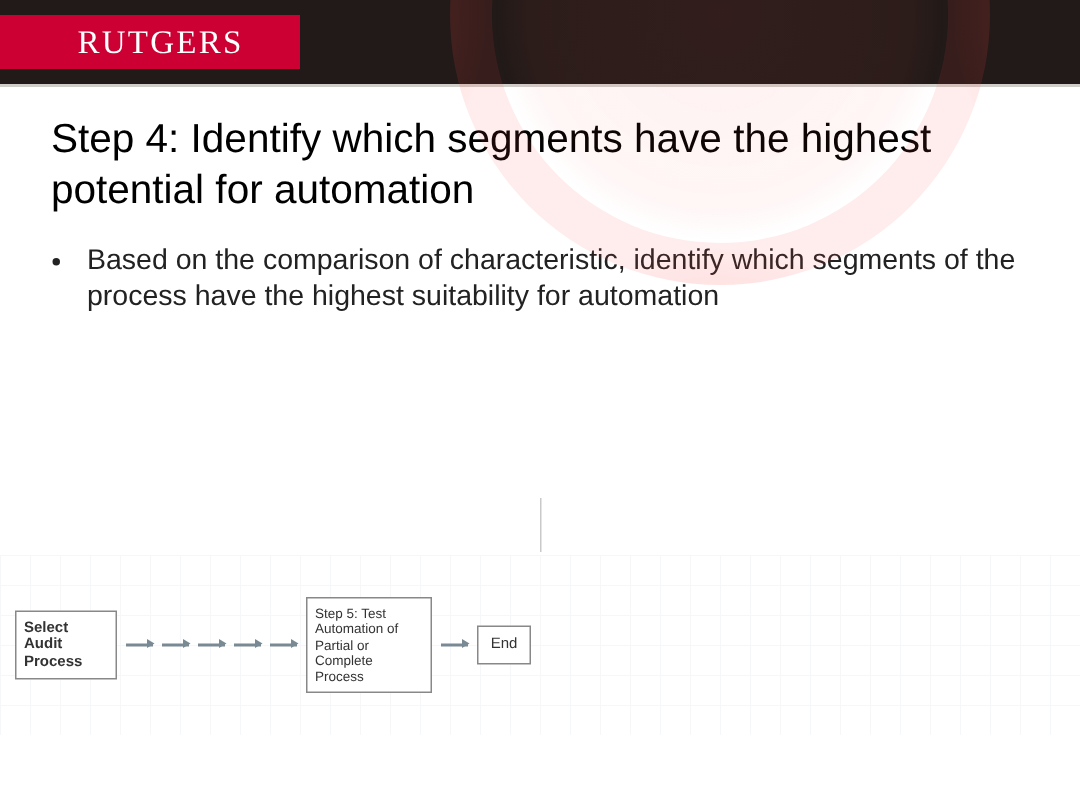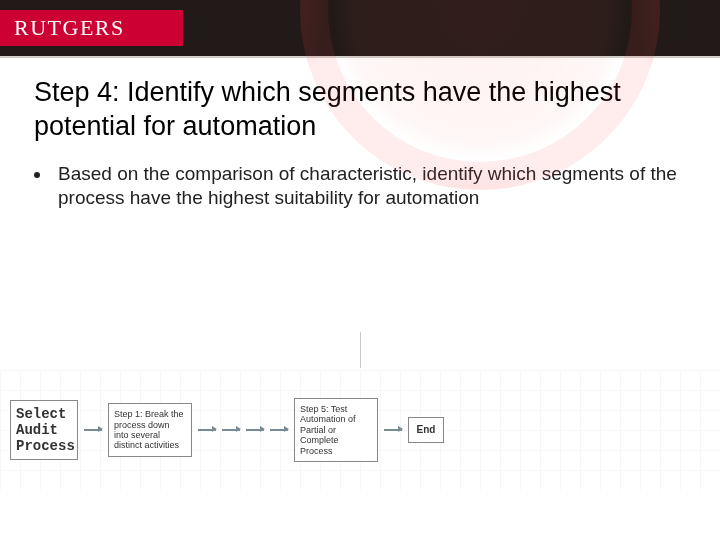--- a/index.html
+++ b/index.html
@@ -22,24 +22,25 @@
     right: 60px; top: -170px;
     width: 360px; height: 360px;
     border-radius: 50%;
     border: 28px solid rgba(255,70,70,0.1);
     background: radial-gradient(circle, rgba(255,80,80,0.08) 0%, rgba(255,80,80,0.05) 60%, transparent 70%);
     pointer-events: none;
   }
   .red-bar {
     position: absolute;
     left: 0; top: 10px;
-    width: 183px; height: 36px;
+    width: 200px; height: 36px;
     background: #cc0033;
     display: flex; align-items: center;
     padding-left: 14px;
+    justify-content: center;
   }
   .logo-text {
     font-family: "Times New Roman", Georgia, serif;
     color: #fff;
     font-size: 22px;
     letter-spacing: 1.5px;
     font-weight: 500;
   }
   .divider {
     width: 100%; height: 2px;
@@ -95,27 +96,26 @@
     font-size: 9px;
     line-height: 1.15;
     padding: 5px 5px;
     color: #333;
     min-height: 44px;
     display: flex;
     align-items: center;
   }
   .box.bold {
     font-weight: 700;
-    font-size: 14px;
-    font-family: Liberation Mono, monospace;
+    font-size: 10px;
   }
   .box.small { width: 68px; }
   .box.med   { width: 84px; }
   .box.big   { width: 96px; }
-  .box.end   { width: 36px; min-height: 26px; justify-content: center; font-weight:700; font-size:10px;}
+  .box.end   { width: 36px; min-height: 26px; justify-content: center; font-weight:400; font-size:10px;}
   .conn {
     position: relative;
     width: 18px; height: 1.2px;
     background: #7a8a95;
     flex: 0 0 auto;
   }
   .conn::after {
     content: "";
     position: absolute;
     right: -1px; top: -3px;
@@ -147,21 +147,20 @@
     <li>Based on the comparison of characteristic, identify which segments of the process have the highest suitability for automation</li>
   </ul>
 </div>
 
 <div class="diagram-area">
   <div class="grid-bg"></div>
   <div class="pointer-down"></div>
   <div class="flow">
     <div class="box bold small">Select Audit Process</div>
     <div class="conn"></div>
-    <div class="box med">Step 1: Break the process down into several distinct activities</div>
     <div class="conn"></div>
     <div class="conn"></div>
     <div class="conn"></div>
     <div class="conn"></div>
     <div class="box med">Step 5: Test Automation of Partial or Complete Process</div>
     <div class="conn"></div>
     <div class="box end">End</div>
   </div>
 </div>
 

